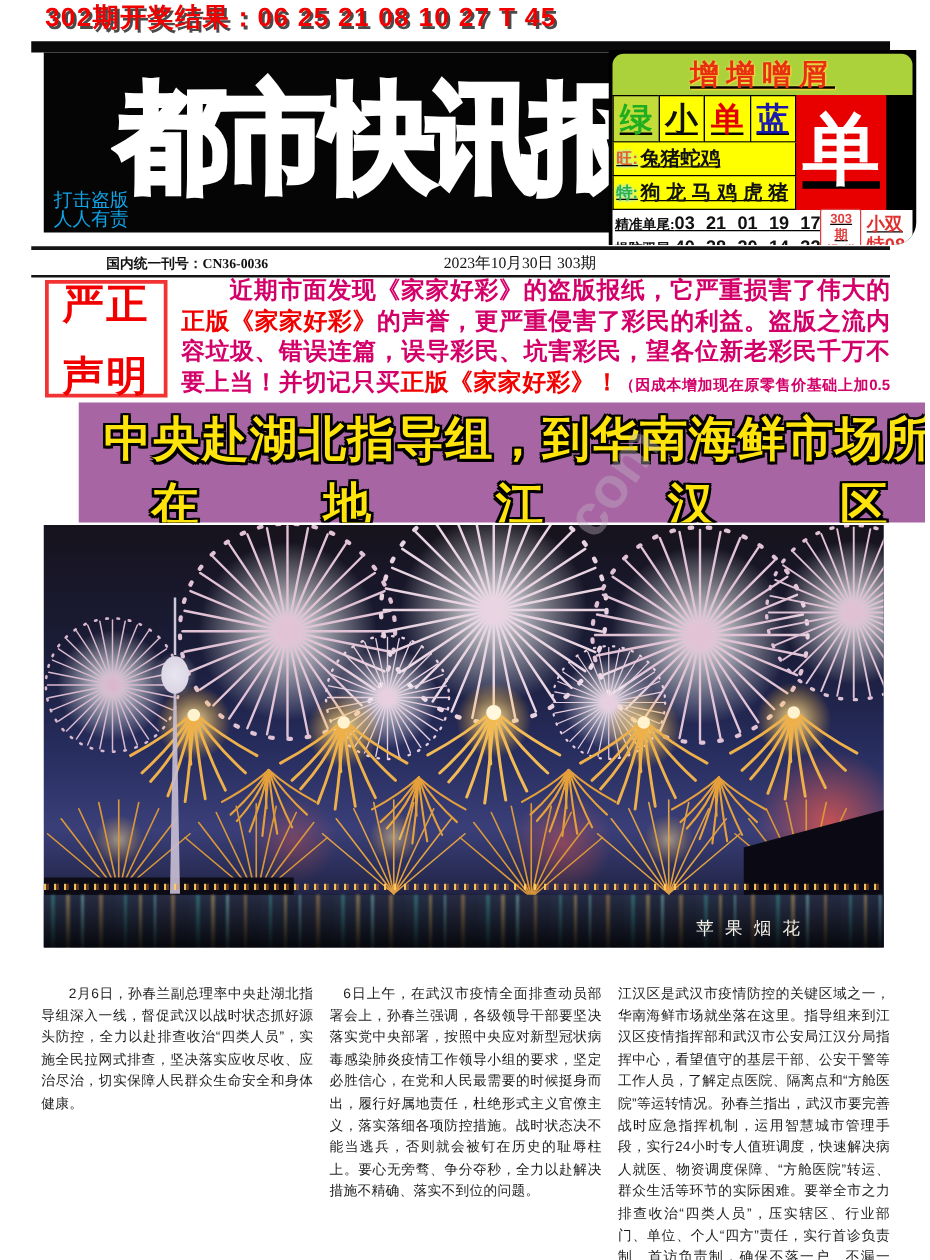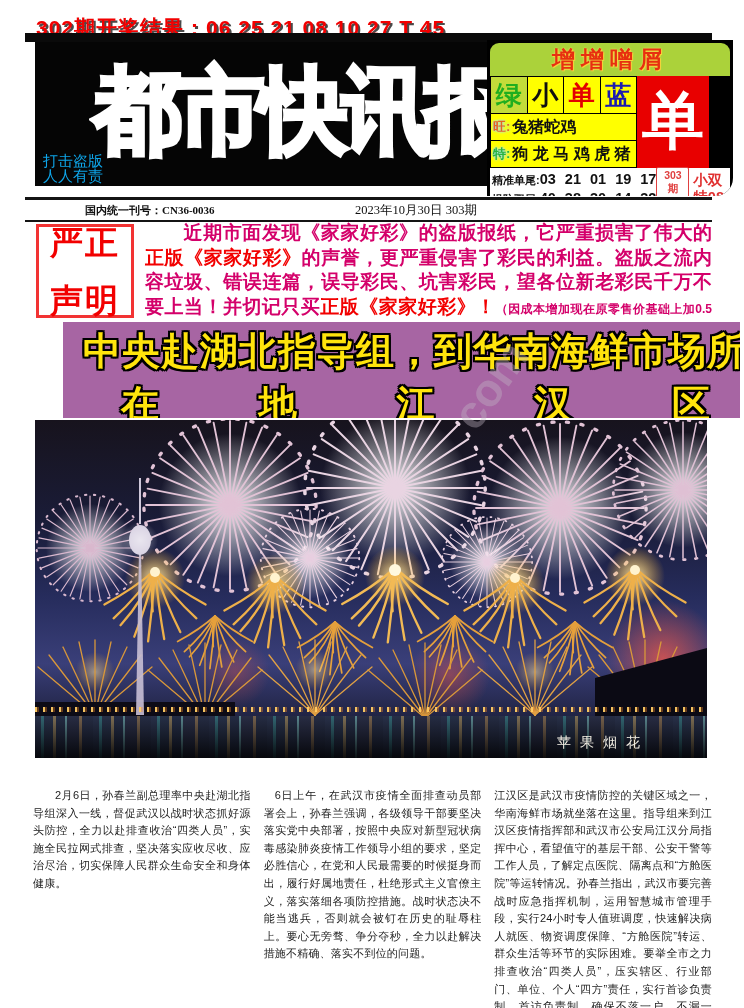--- a/index.html
+++ b/index.html
@@ -1,36 +1,36 @@
 <!DOCTYPE html>
 <html><head>
 <meta charset="utf-8">
 <style>
   html,body{margin:0;padding:0;background:#e8e8e8;}
   .page{position:relative;width:744px;height:1008px;margin:0 auto;background:#ffffff;overflow:hidden;
         font-family:"Liberation Sans",sans-serif;}
 
   
-  .result{position:absolute;top:14px;left:36px;font-size:21px;font-weight:bold;color:#f20000;
+  .result{position:absolute;top:0;left:36px;font-size:21px;font-weight:bold;color:#f20000;
           letter-spacing:1px;text-shadow:2px 2px 0 #4a4a4a;white-space:nowrap;}
 
   
   .topbar{position:absolute;top:33px;left:25px;width:687px;height:9px;background:#0a0a0a;}
 
   
   .masthead{position:absolute;top:42px;left:35px;width:532px;height:144px;background:#050505;}
   .masthead .title{position:absolute;top:0;left:0;width:100%;height:100%;color:#ffffff;
         font-size:88px;font-weight:bold;letter-spacing:-5px;line-height:138px;text-align:center;
         -webkit-text-stroke:4px #ffffff;transform:scaleY(1.06);white-space:nowrap;}
   .masthead .slogan{position:absolute;left:8px;bottom:3px;color:#0ea5e9;font-size:15px;
         font-weight:normal;line-height:15px;}
 
   
   .tips{position:absolute;top:40px;left:487px;width:246px;height:156px;background:#000;
-        border-radius:0 0 18px 0;overflow:hidden;padding:3px;box-sizing:border-box;}
+        border-radius:0 0 18px 0;overflow:hidden;padding:3px;box-sizing:border-box;text-decoration:underline;}
   .tips-header{height:33px;background:#abd23a;border-radius:9px 9px 0 0;text-align:center;
         font-size:23px;font-weight:bold;color:#e73010;line-height:33px;letter-spacing:6px;
         text-shadow:1px 1px 0 #f7d23a,0 0 2px #ffe26a;}
   .tips-mid{display:flex;height:92px;}
   .tips-left{width:147px;display:flex;flex-direction:column;}
   .tips-cells{display:flex;height:38px;}
   .tips-cells .cell{flex:1;border:1px solid #000;border-right:none;background:#ffff00;
         font-size:26px;font-weight:bold;text-align:center;line-height:36px;}
   .tips-cells .cell:last-child{border-right:1px solid #000;}
   .cell.c0{background:#c3dc3a;color:#1fae1f;}

